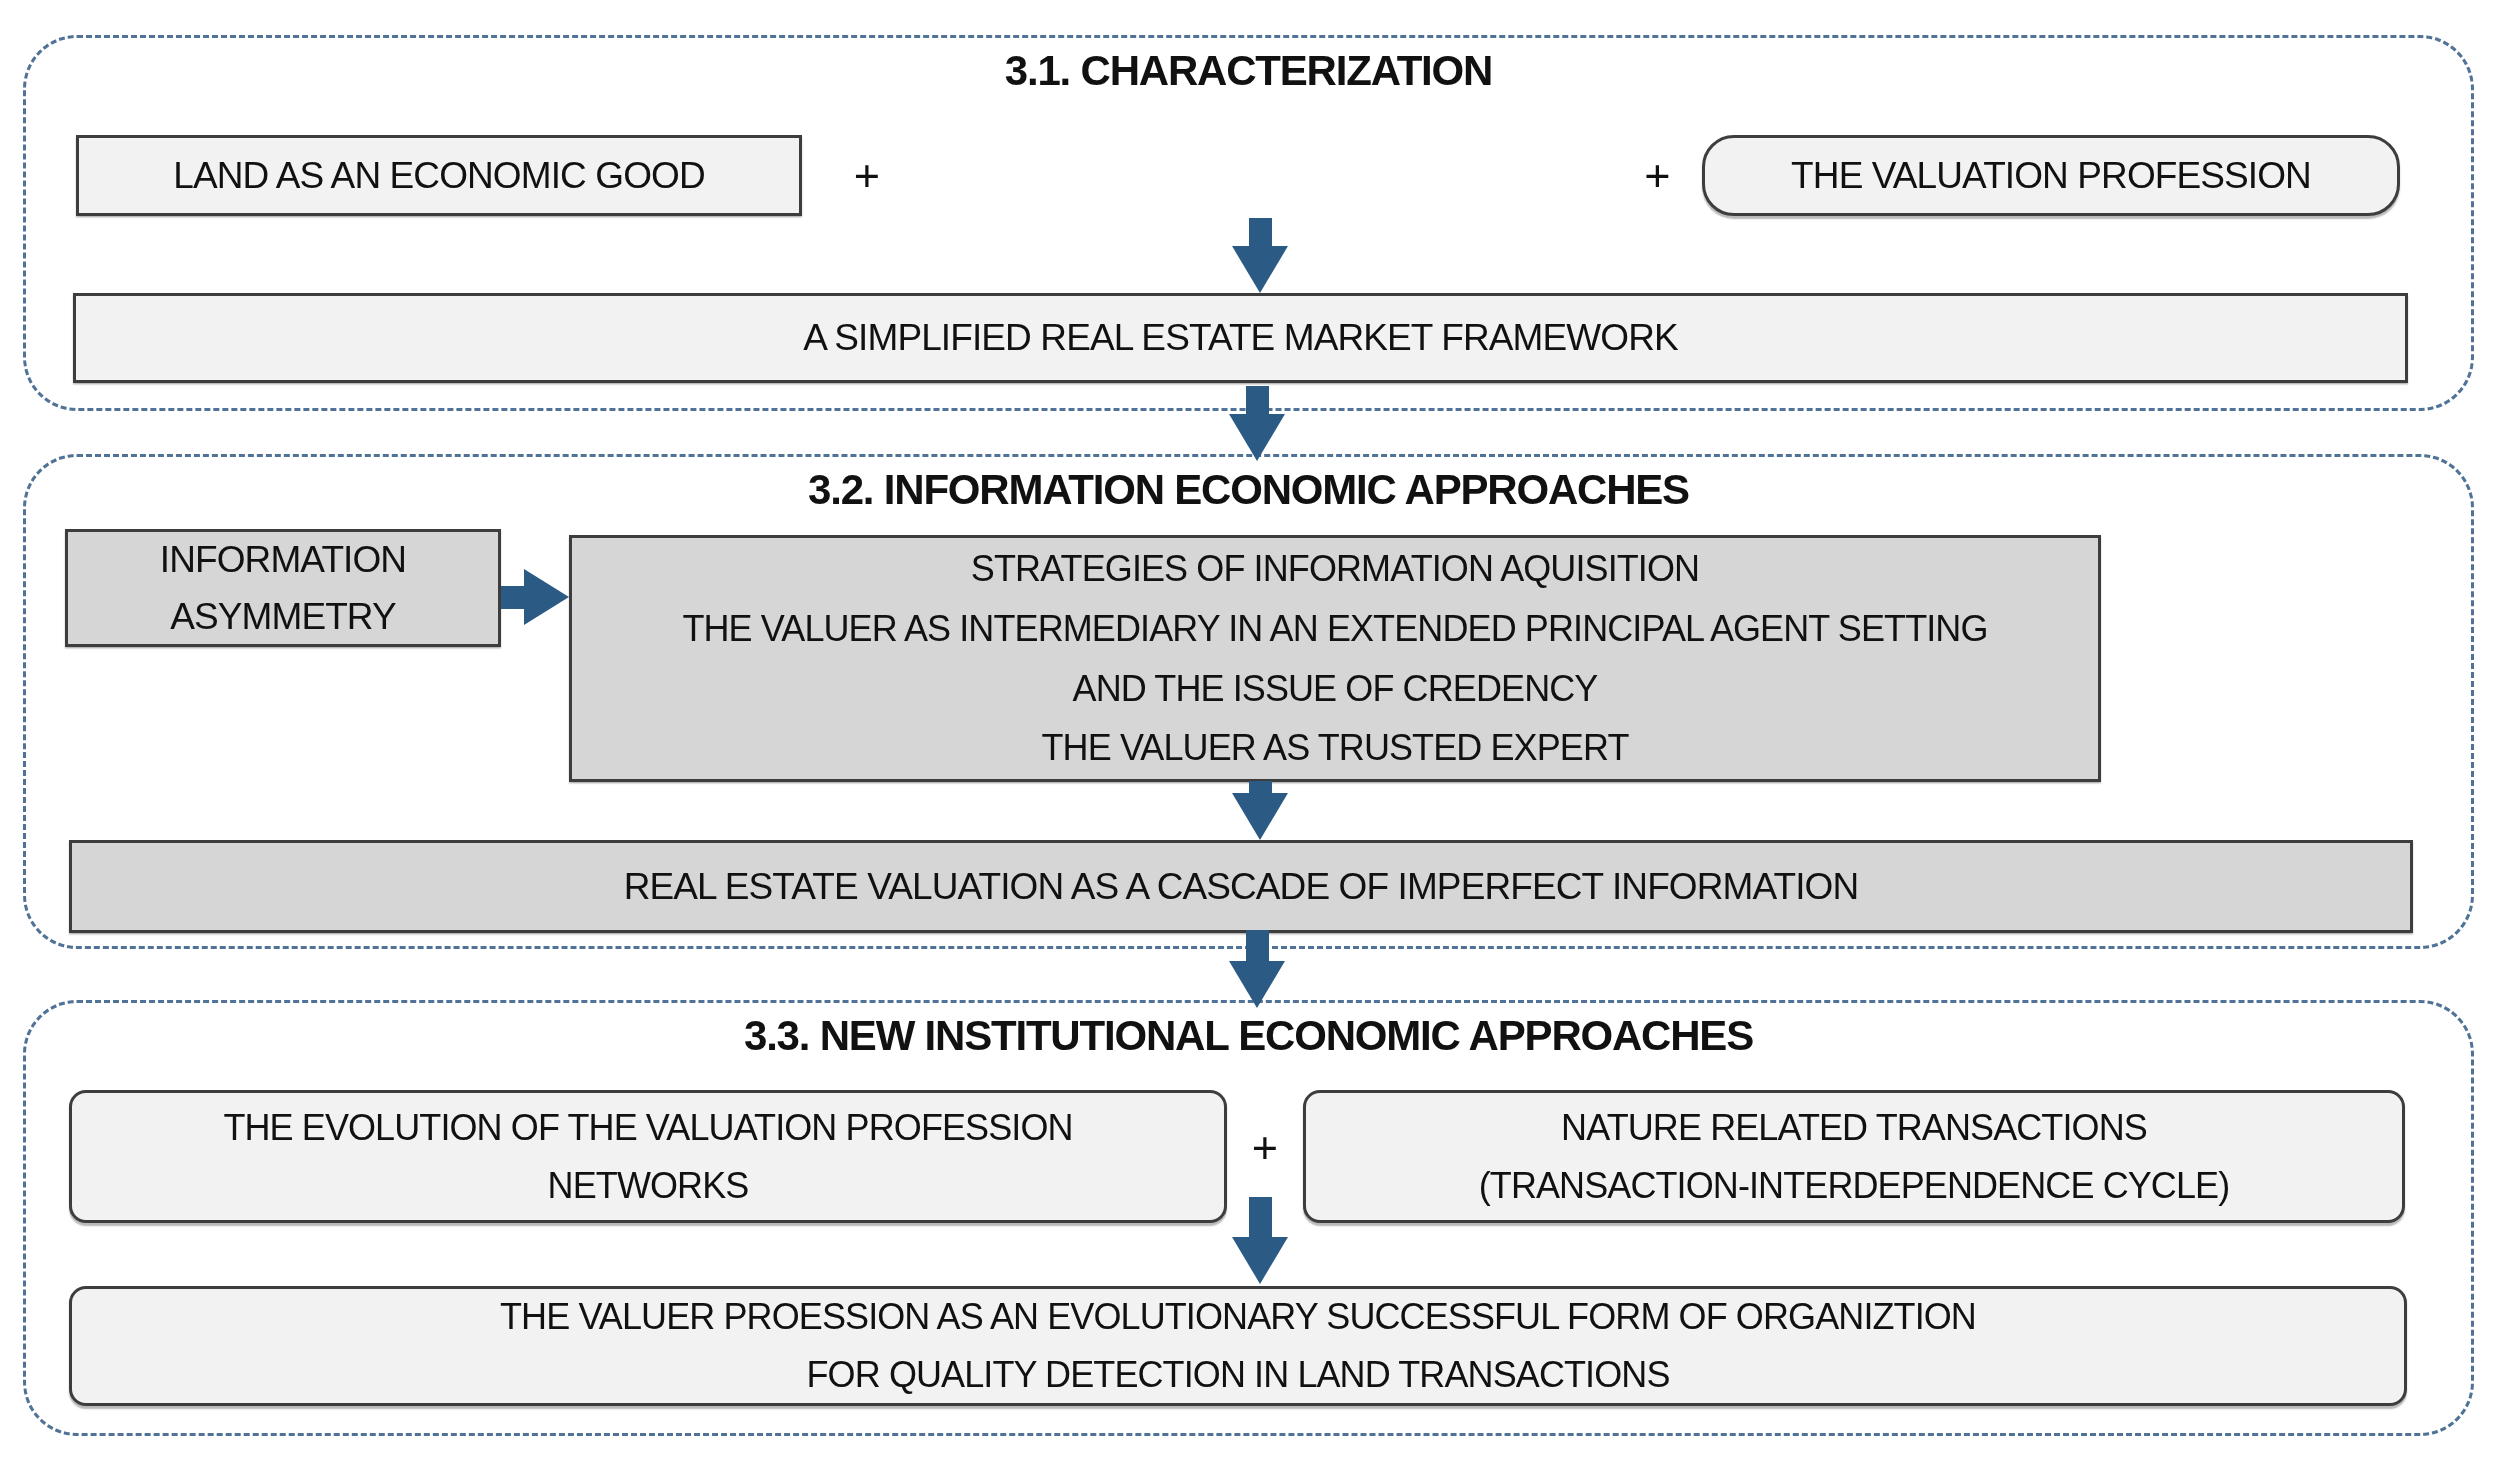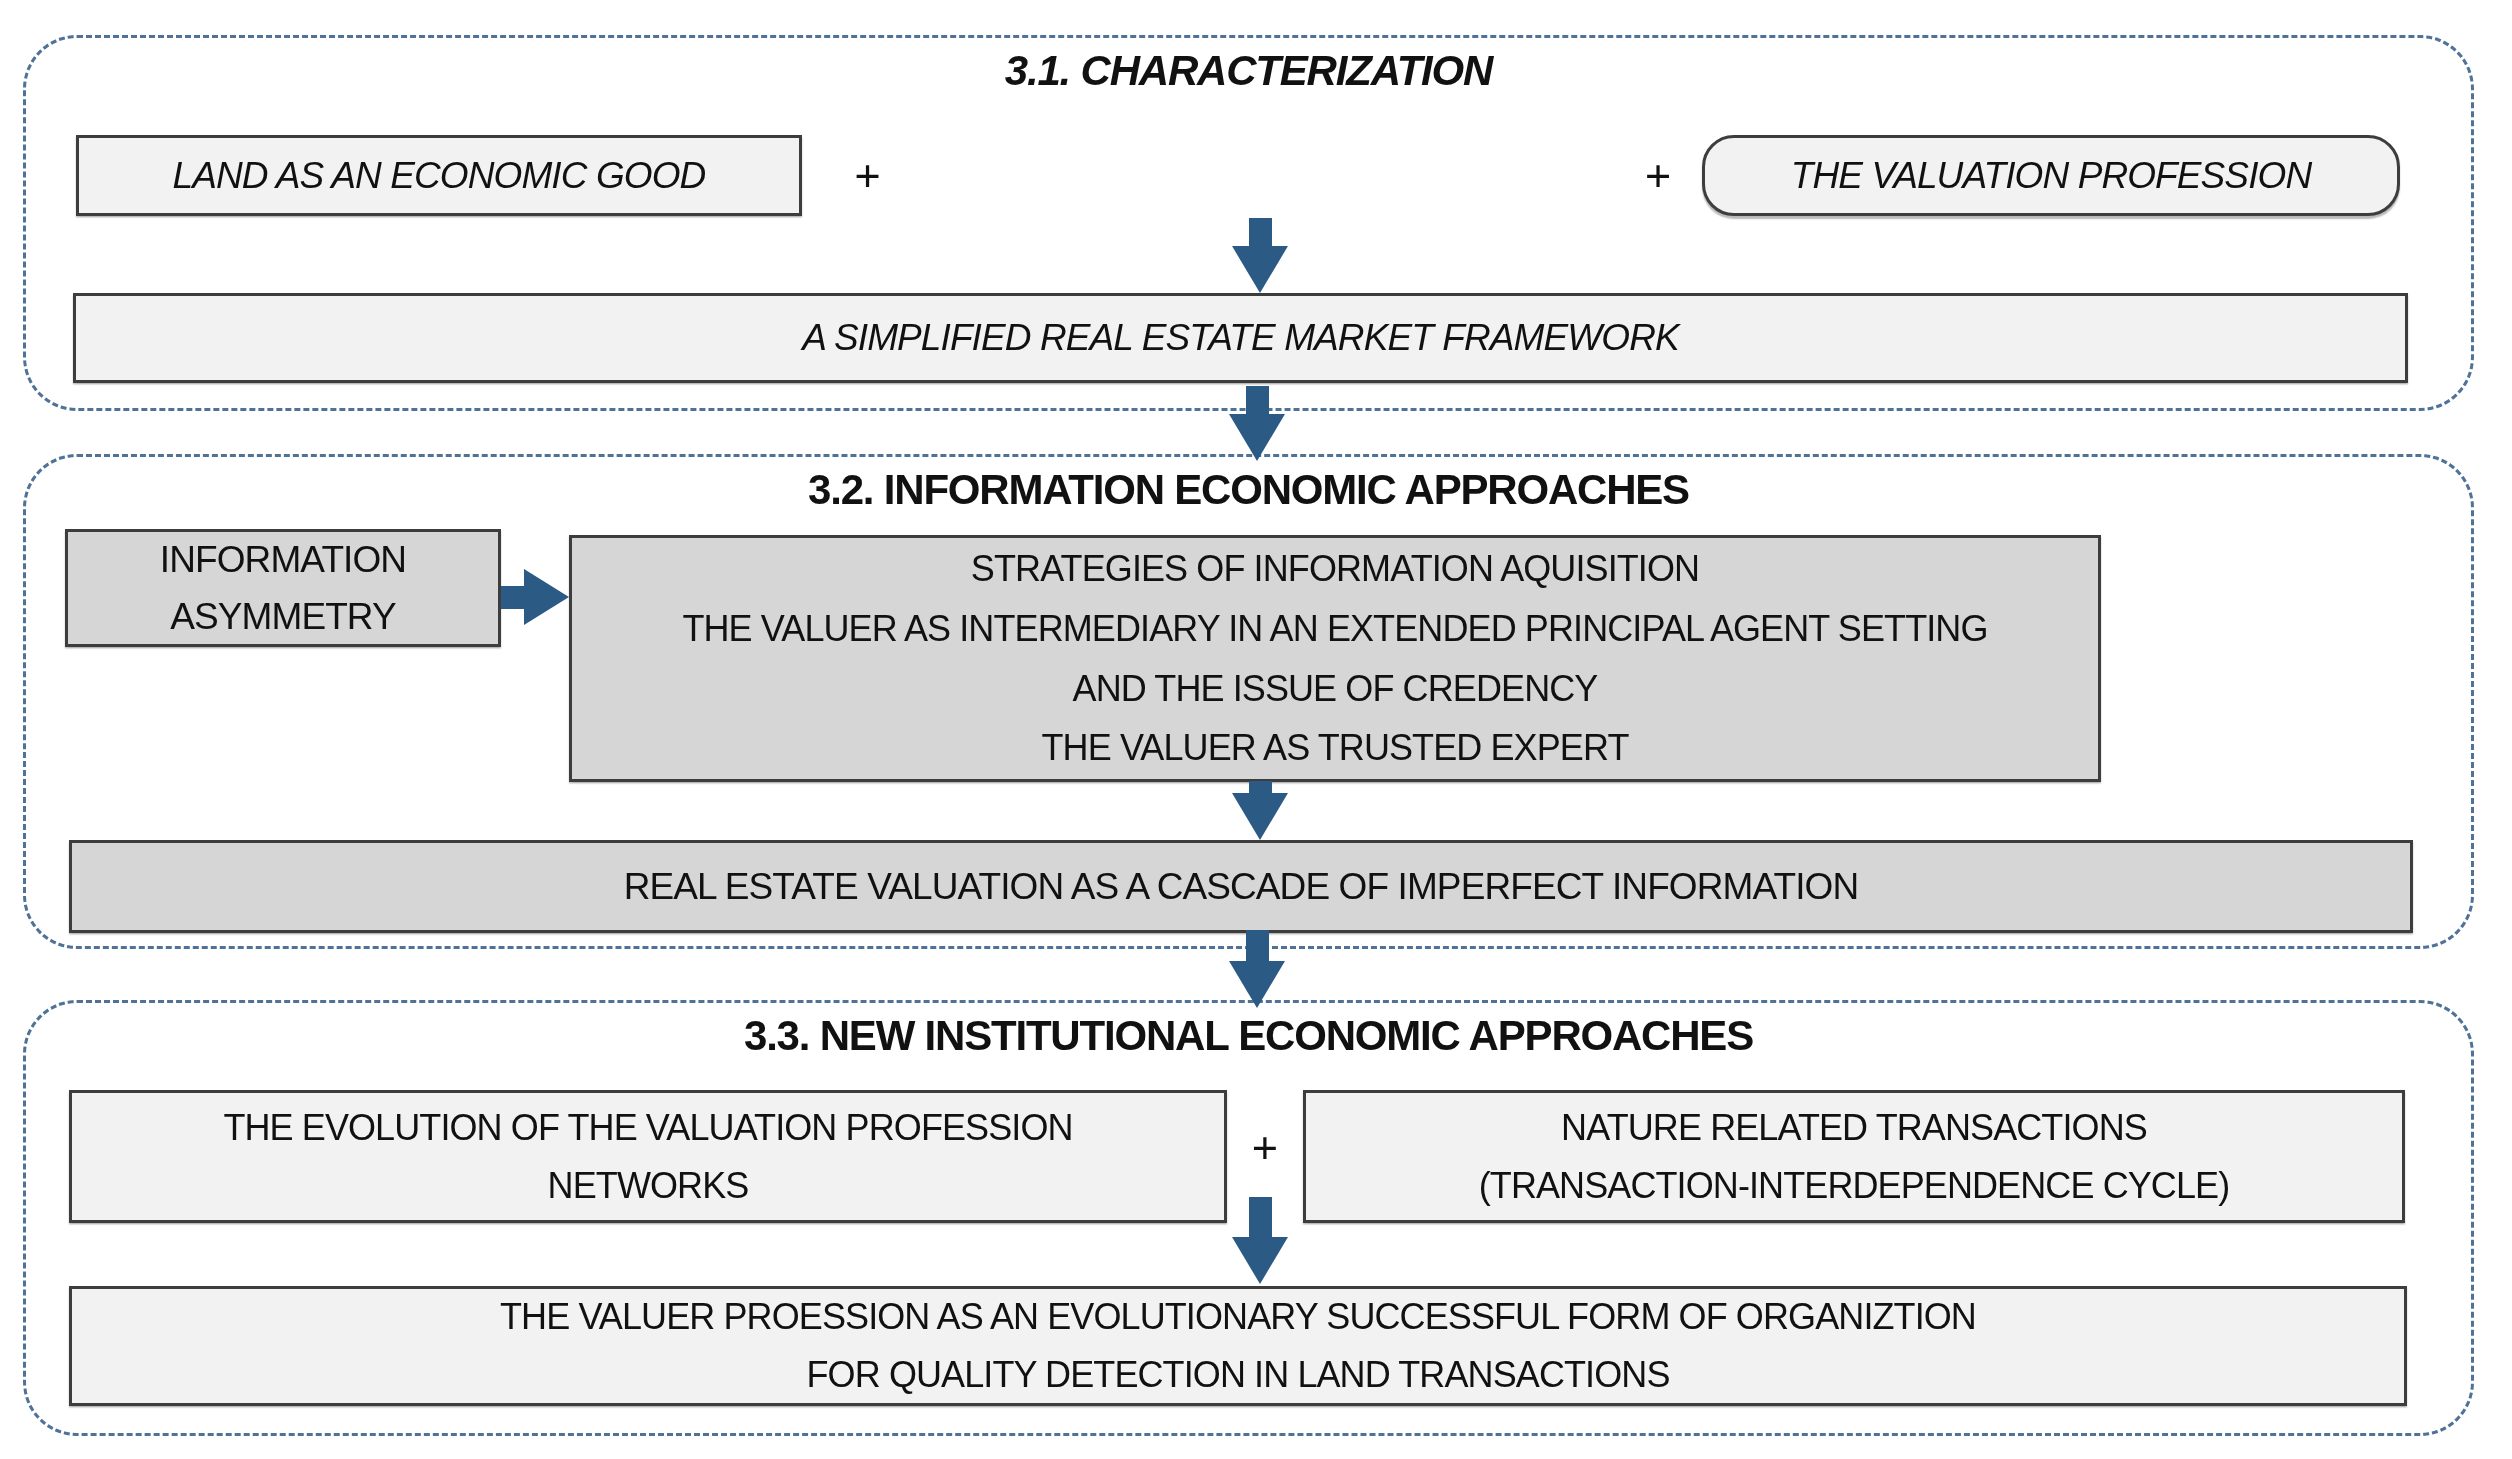--- a/index.html
+++ b/index.html
@@ -45,21 +45,21 @@
     justify-content:center;
     text-align:center;
     letter-spacing:-0.9px;
     box-shadow:0 2.3px 1.6px rgba(0,0,0,0.28);
   }
   .box.light{background:var(--fill-light);}
   .box.dark{background:var(--fill-dark);}
   .box .line{white-space:nowrap;}
   .fs48{font-size:37px;line-height:1.55;}
   .fs47{font-size:36px;line-height:1.66;}
-  .fs46{font-size:36px;line-height:1.6;}
+  .fs46{font-size:36px;line-height:1.6;border-radius:17px;}
   .plus{
     position:absolute;
     display:flex;align-items:center;justify-content:center;
     font-size:45px;font-weight:400;
   }
   .arrow-down{
     position:absolute;
     width:56px;
     display:flex;flex-direction:column;align-items:center;
     z-index:5;
@@ -79,21 +79,21 @@
   }
   .arrow-right .shaft{height:23px;flex:1;background:var(--arrow);}
   .arrow-right .head{
     width:0;height:0;
     border-top:28px solid transparent;
     border-bottom:28px solid transparent;
     border-left:45px solid var(--arrow);
   }
 
   
-  .s1{left:23px;top:35px;width:2451px;height:376px;font-style:italic;}
+  .s1{left:23px;top:35px;width:2451px;height:376px;}
   .s1 .b-land{left:50px;top:97px;width:726px;height:81px;}
   .s1 .p1{left:803px;top:97px;width:76px;height:81px;}
   .s1 .b-market{left:879px;top:97px;width:706px;height:81px;}
   .s1 .p2{left:1586px;top:97px;width:91px;height:81px;}
   .s1 .b-profession{left:1676px;top:97px;width:698px;height:81px;border-radius:32px;}
   .s1 .arrow-a{left:1206px;top:180px;height:75px;}
   .s1 .b-framework{left:47px;top:255px;width:2335px;height:90px;}
 
   .link-1{left:1229px;top:386px;height:75px;}
 

